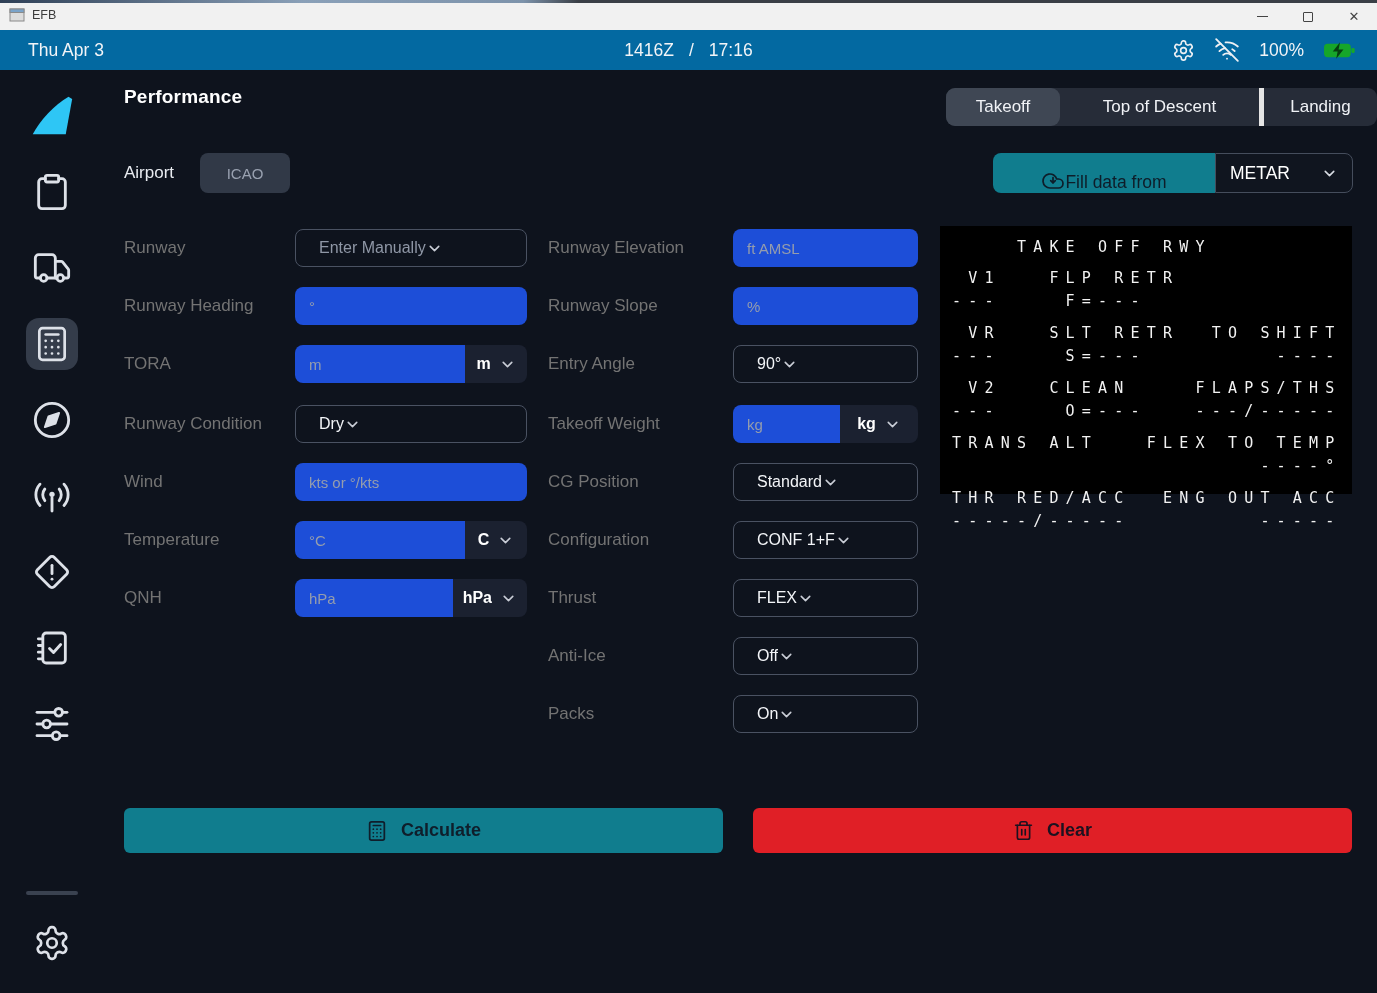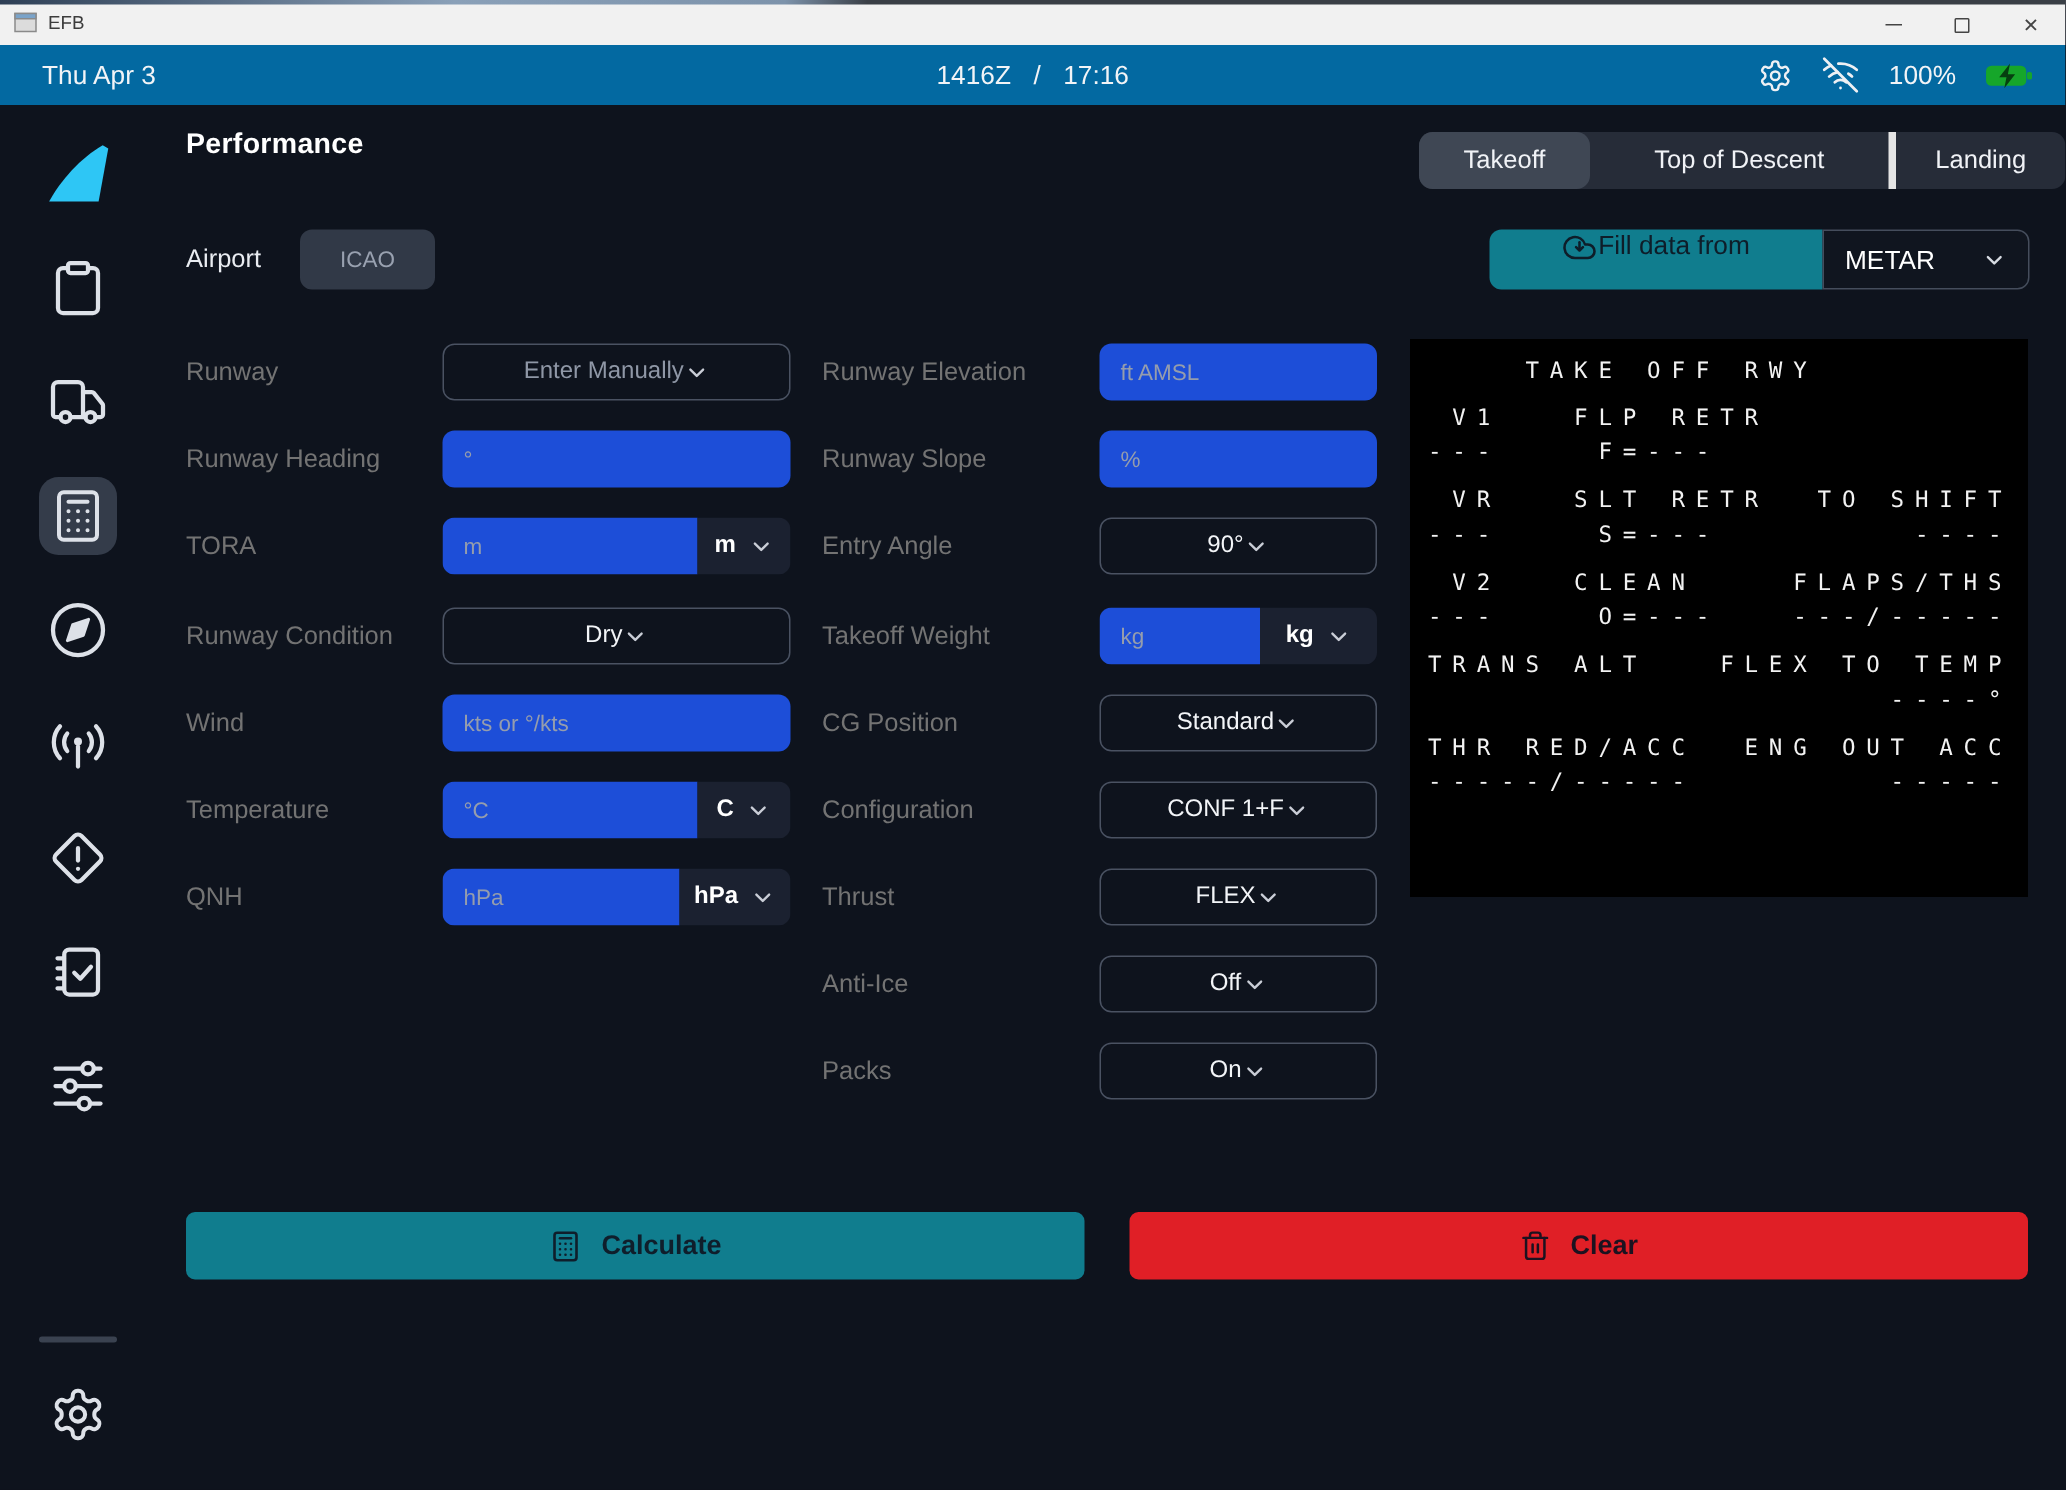--- a/index.html
+++ b/index.html
@@ -48,52 +48,52 @@
   .tab.active { background:#3f4754; border-radius:9px; border-left:none; }
   .tab.active + .tab { border-left:none; }
 
   
   .airport-label { position:absolute; left:124px; top:153px; height:40px; display:flex; align-items:center;
     font-size:17px; color:#e9ecf1; }
   .icao-input { position:absolute; left:200px; top:153px; width:90px; height:40px; background:#313947;
     border:none; border-radius:8px; text-align:center; color:#eef1f5; font-size:15px; outline:none; }
   .icao-input::placeholder { color:#99a1b0; }
   .fill-btn { position:absolute; left:993px; top:153px; width:222px; height:40px; background:var(--teal);
-    border-radius:8px 0 0 8px; display:flex; align-items:flex-start; justify-content:center; gap:0;
+    border-radius:8px 0 0 8px; display:flex; align-items:flex-end; justify-content:center; gap:0;
     color:#0e1d29; font-size:17.5px; cursor:pointer; }
   .metar-select { position:absolute; left:1215px; top:153px; width:138px; height:40px;
     border:1px solid #454d5c; border-radius:0 8px 8px 0; background:#10151f; display:flex;
     align-items:center; justify-content:space-between; padding:0 14px; color:#fff; font-size:17.5px; cursor:pointer; }
 
   
   .form-col { position:absolute; top:229px; }
   .form-col.left { left:124px; width:403px; }
   .form-col.right { left:548px; width:370px; }
   .frow { display:flex; align-items:center; height:38px; margin-bottom:20px; }
   .frow.group-gap { margin-top:22px; }
   .frow .lbl { font-size:17px; color:#737373; }
   .left .lbl { width:171px; } .left .ctrl { width:232px; }
   .right .lbl { width:185px; } .right .ctrl { width:185px; }
   .ctrl { height:38px; position:relative; }
-  .select { width:100%; height:100%; display:flex; align-items:center; justify-content:center;
-    border:1px solid #4a5262; border-radius:8px; padding:0 13px; color:#f3f5f8; font-size:16px; cursor:pointer;
+  .select { width:100%; height:100%; display:flex; align-items:center; justify-content:flex-start;
+    border:1px solid #4a5262; border-radius:8px; padding:0 23px; color:#f3f5f8; font-size:16px; cursor:pointer;
     background:transparent; }
   .select .muted { color:#8f97a6; }
   .tinput { width:100%; height:100%; background:#1d4ed8; border:none; border-radius:8px; padding:0 14px;
     color:#f3f5f8; font-size:15px; outline:none; }
   .tinput::placeholder { color:#959dad; }
   .combo { width:100%; height:100%; display:flex; border-radius:8px; overflow:hidden; }
   .combo .tinput { border-radius:0; flex:1; min-width:0; }
   .combo .unit { background:#1b2130; display:flex; align-items:center; justify-content:center; gap:8px;
     color:#fff; font-size:16px; font-weight:700; min-width:62px; padding:0 10px; cursor:pointer; }
   .right .combo .unit { min-width:78px; }
   .chev { flex:none; display:block; }
 
   
-  .mcdu { position:absolute; left:940px; top:226px; width:412px; height:372px; background:#000;
+  .mcdu { position:absolute; left:940px; top:226px; width:412px; height:268px; background:#000;
     padding:10px 0 0 12px; font-family:"DejaVu Sans Mono", monospace; font-size:15px;
     letter-spacing:0.48em; color:#f2f2f2; }
   .mcdu .line { white-space:pre; height:23px; line-height:23px; }
   .mcdu .mb8 { margin-bottom:8px; } .mcdu .mb9 { margin-bottom:9px; }
 
   
   .action { position:absolute; top:808px; width:599px; height:45px; border-radius:6px; border:none;
     display:flex; align-items:center; justify-content:center; gap:13px; font-size:18px; font-weight:700;
     font-family:"Liberation Sans", sans-serif; cursor:pointer; }
   .action svg { display:block; }

